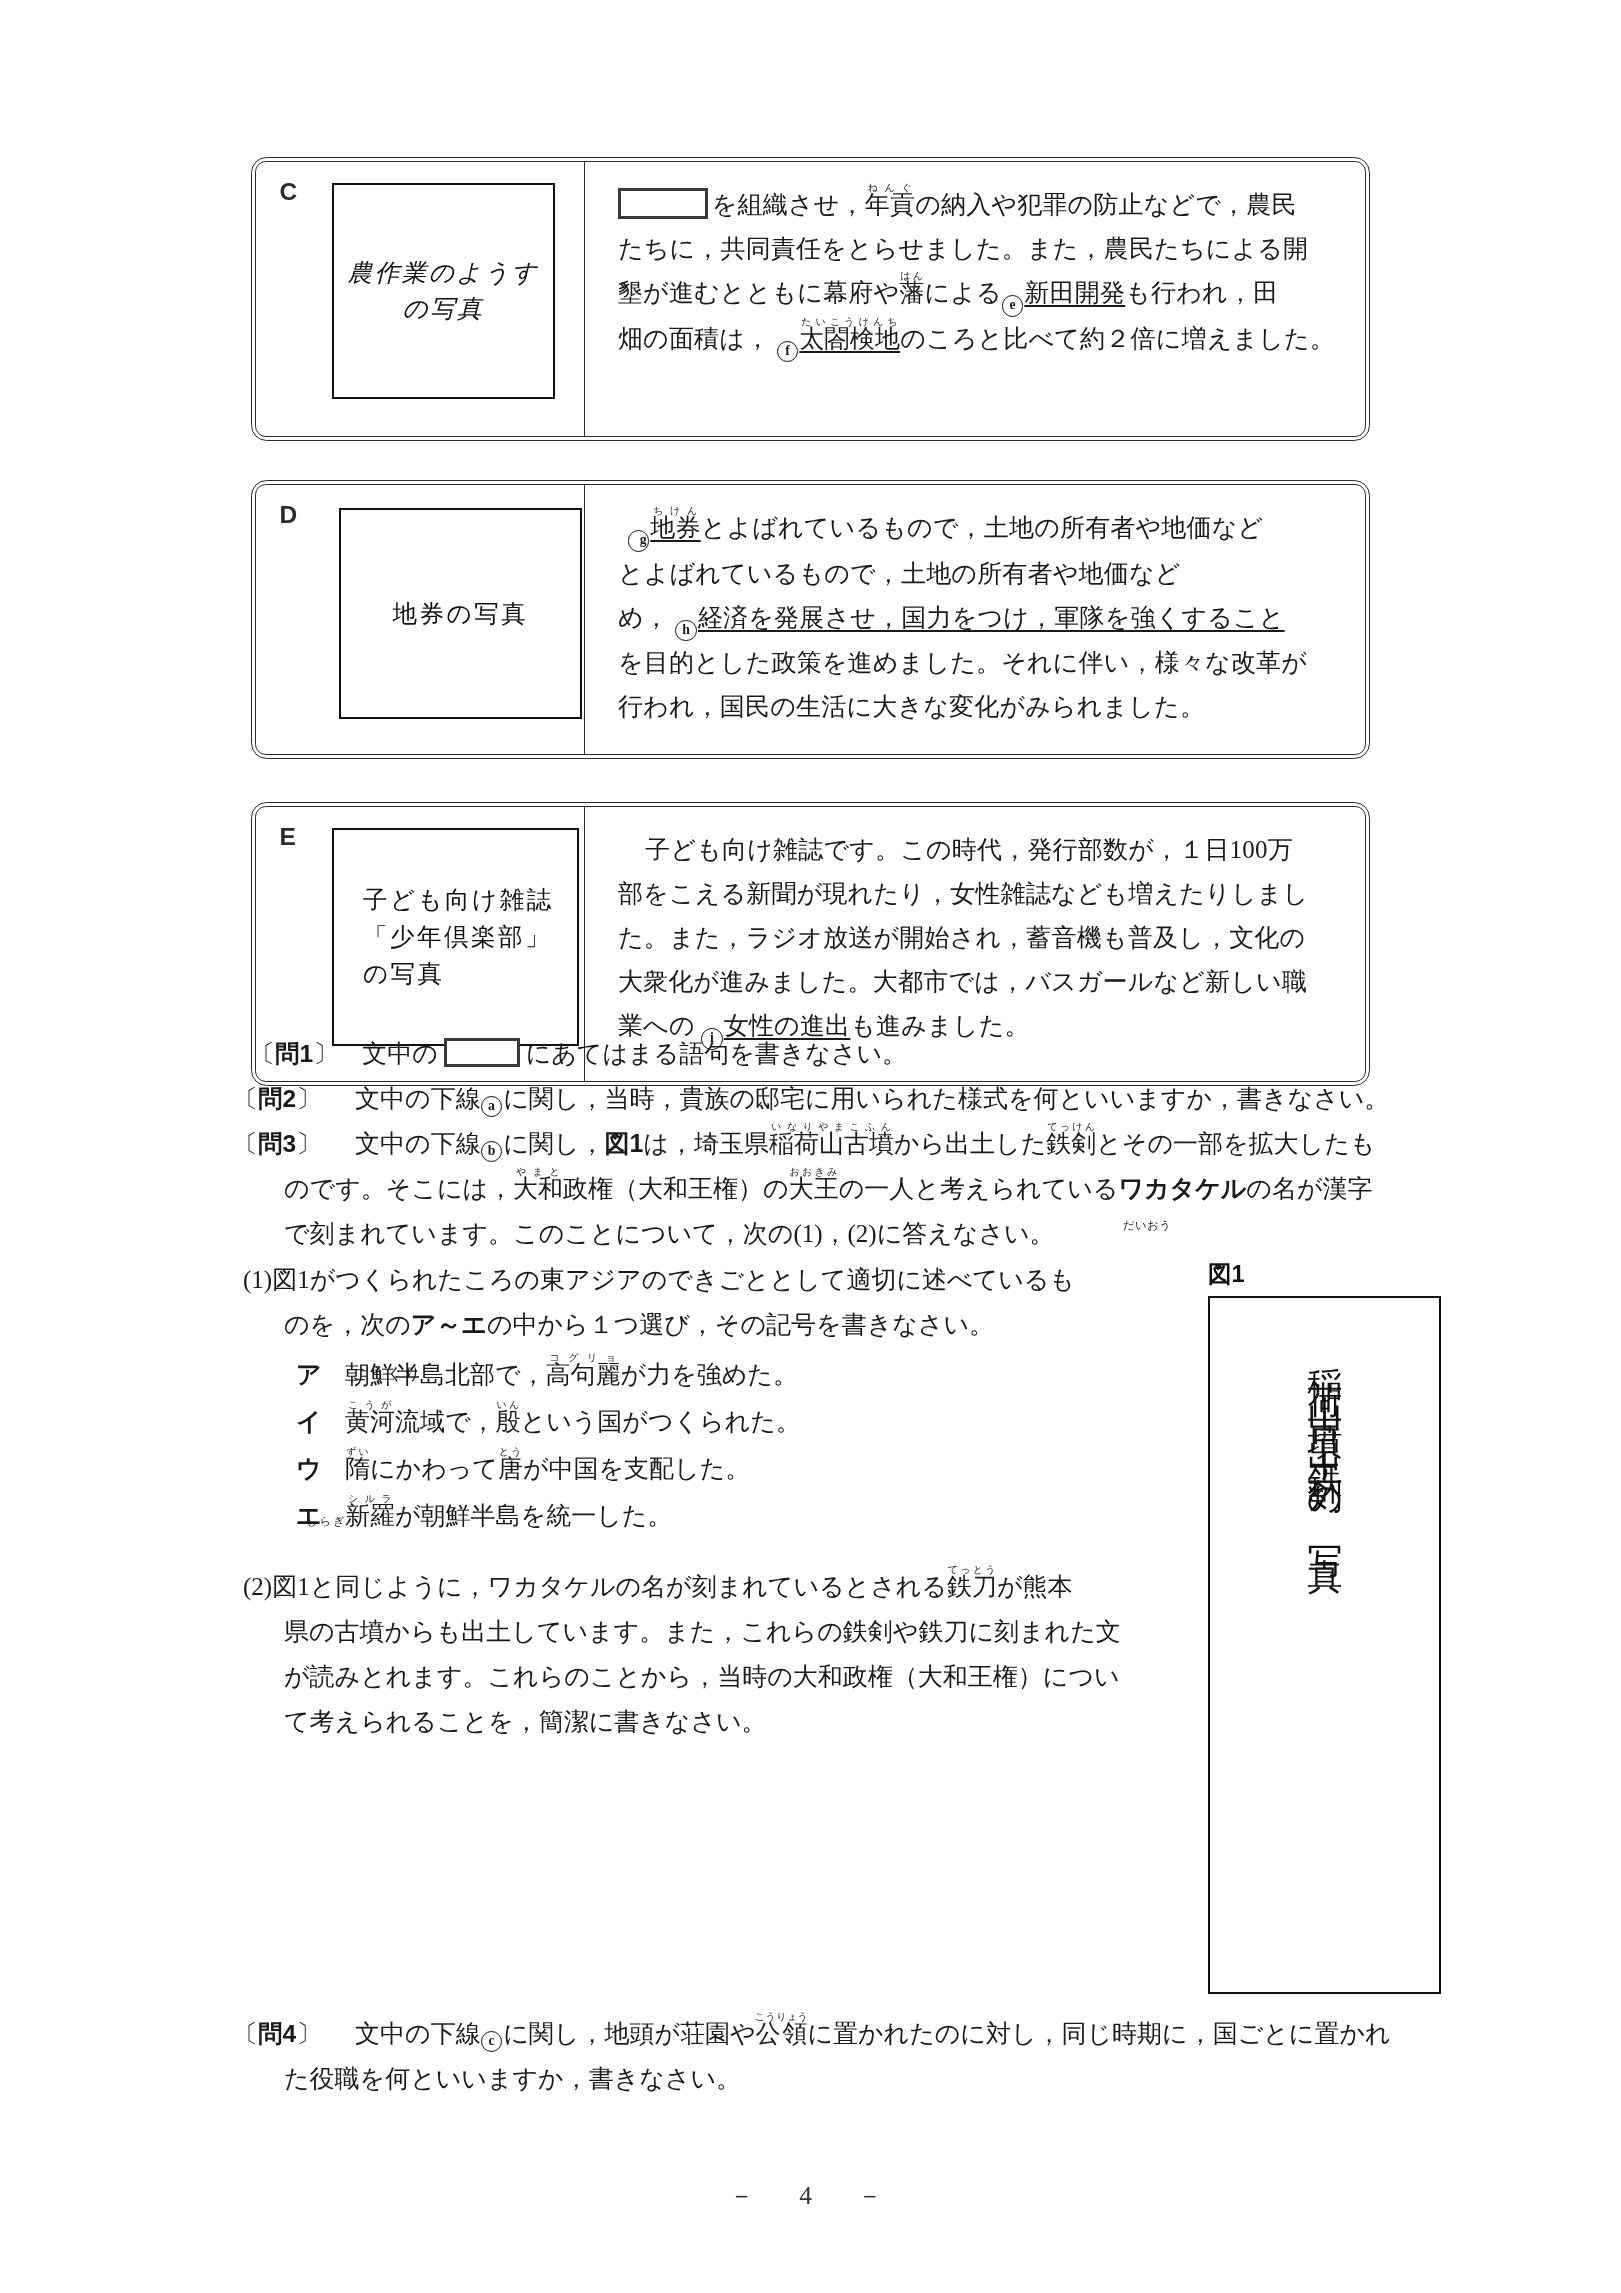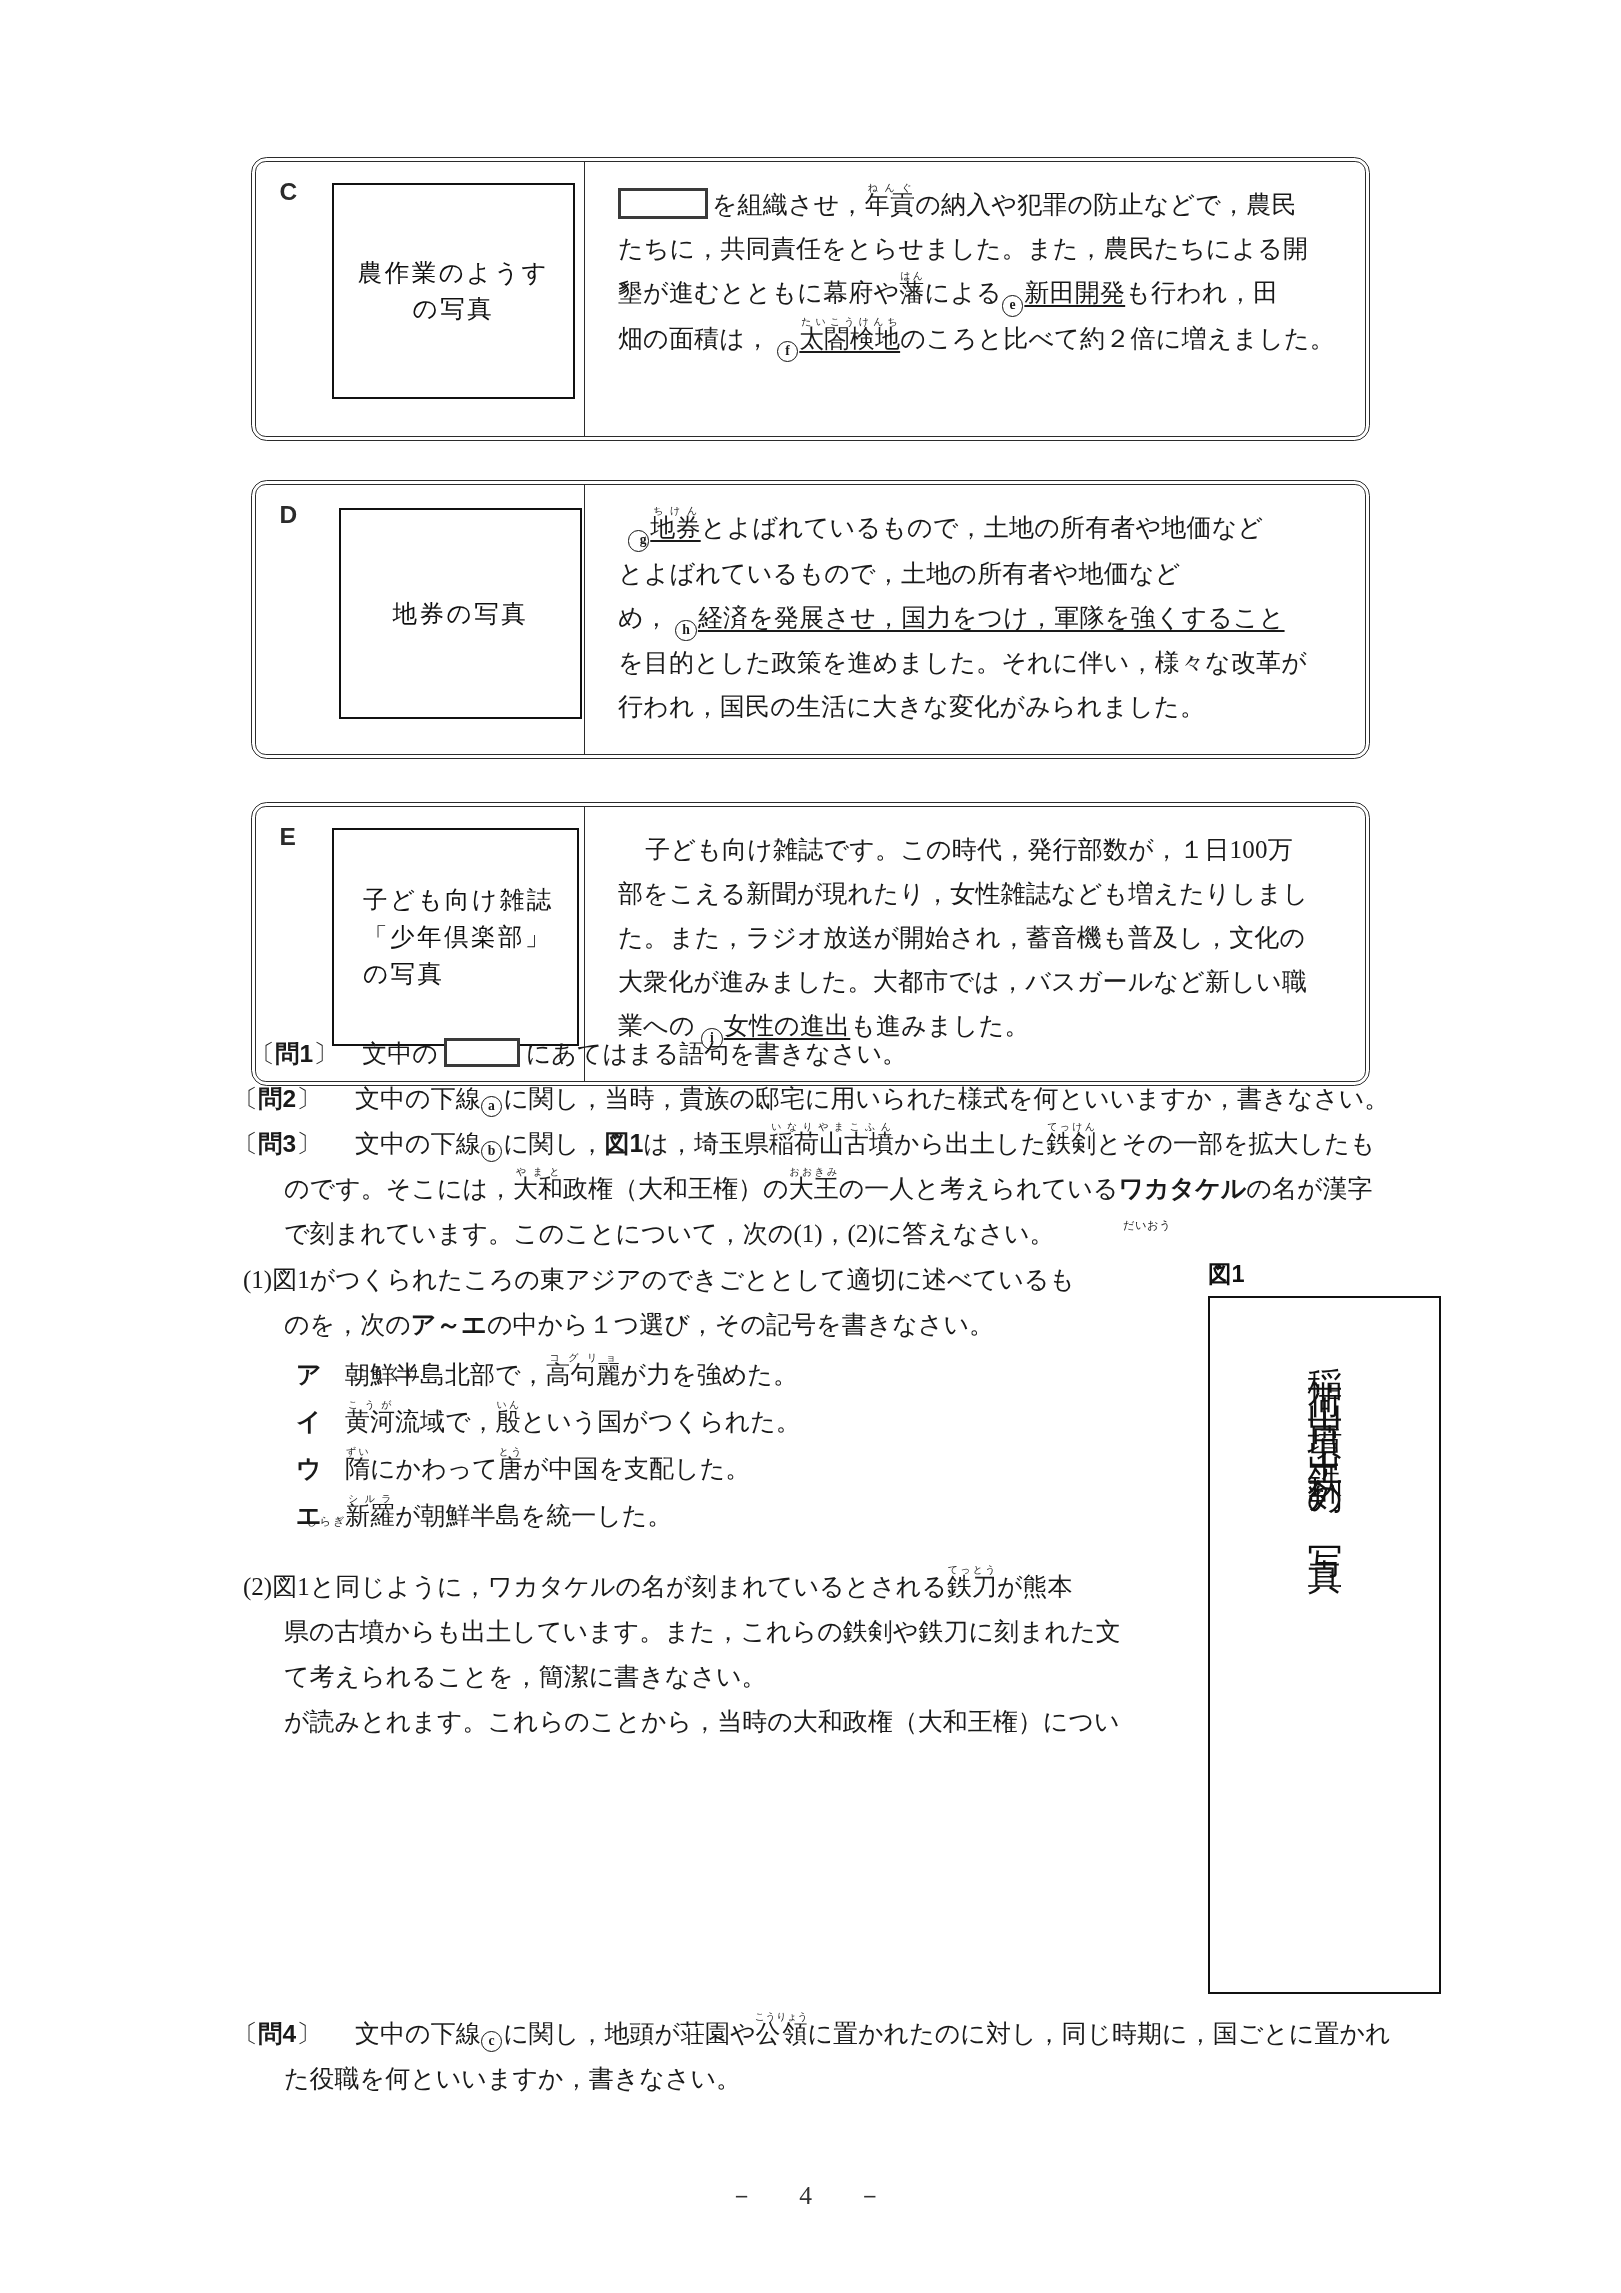--- a/index.html
+++ b/index.html
@@ -225,21 +225,21 @@
 </style>
 </head>
 <body>
 
 <div class="page">
 
   <div class="card" style="top:157px; height:284px;">
     <div class="card-inner">
       <div class="card-left">
         <div class="card-letter">C</div>
-        <div class="photo-box" style="left:76px; top:21.6px; width:243px; height:216px;">
+        <div class="photo-box" style="left:76px; top:21.6px; width:223px; height:216px;font-style:italic;">
           <div class="photo-label">農作業のようす
 の写真</div>
         </div>
       </div>
       <div class="card-right">
         <div class="src-line"><span class="blankbox"></span><span>を組織させ，<ruby>年貢<rt>ねんぐ</rt></ruby>の納入や犯罪の防止などで，農民</span><span></span></div>
         <div class="src-line">たちに，共同責任をとらせました。また，農民たちによる開</div>
         <div class="src-line">墾が進むとともに幕府や<ruby>藩<rt>はん</rt></ruby>による<span class="mark-sub">e</span><span class="u">新田開発</span>も行われ，田</div>
         <div class="src-line">畑の面積は， <span class="mark-sub">f</span><ruby class="u">太閤検地<rt>たいこうけんち</rt></ruby>のころと比べて約２倍に増えました。</div>
       </div>
@@ -316,22 +316,22 @@
     <div class="choice"><span class="ch">イ</span><span><ruby>黄河<rt>こうが</rt></ruby>流域で，<ruby>殷<rt>いん</rt></ruby>という国がつくられた。</span></div>
     <div class="choice"><span class="ch">ウ</span><span><ruby>隋<rt>ずい</rt></ruby>にかわって<ruby>唐<rt>とう</rt></ruby>が中国を支配した。</span></div>
     <div class="choice"><span class="ch">エ</span><span><ruby>新羅<rt>シルラ</rt></ruby>が朝鮮半島を統一した。</span></div>
   </div>
   <div style="position:absolute; left:306px; top:1514px; font-size:11.3px; letter-spacing:2px; font-family:'Liberation Sans', sans-serif;">しらぎ</div>
   <div style="position:absolute; left:352px; top:1364px; font-size:16px; letter-spacing:1px; font-family:'Liberation Sans', sans-serif;">こうくり</div>
 
   <div class="q-para" style="left:243px; top:1564px;">
     <div><span>(2)</span>図1と同じように，ワカタケルの名が刻まれているとされる<ruby>鉄刀<rt>てっとう</rt></ruby>が熊本</div>
     <div style="padding-left:41px;">県の古墳からも出土しています。また，これらの鉄剣や鉄刀に刻まれた文</div>
+    <div style="padding-left:41px;">が読みとれます。これらのことから，当時の大和政権（大和王権）につい</div>
     <div style="padding-left:41px;">て考えられることを，簡潔に書きなさい。</div>
-    <div style="padding-left:41px;">が読みとれます。これらのことから，当時の大和政権（大和王権）につい</div>
   </div>
 
   <div class="fig-wrap" style="left:1208px; top:1258px;">
     <div class="fig-cap">図1</div>
     <div class="fig-box" style="width:233px; height:698px;">
       <div class="vtext">稲荷山古墳出土鉄剣の写真</div>
     </div>
   </div>
 
   <div class="q" style="left:233px; top:2011px;">

